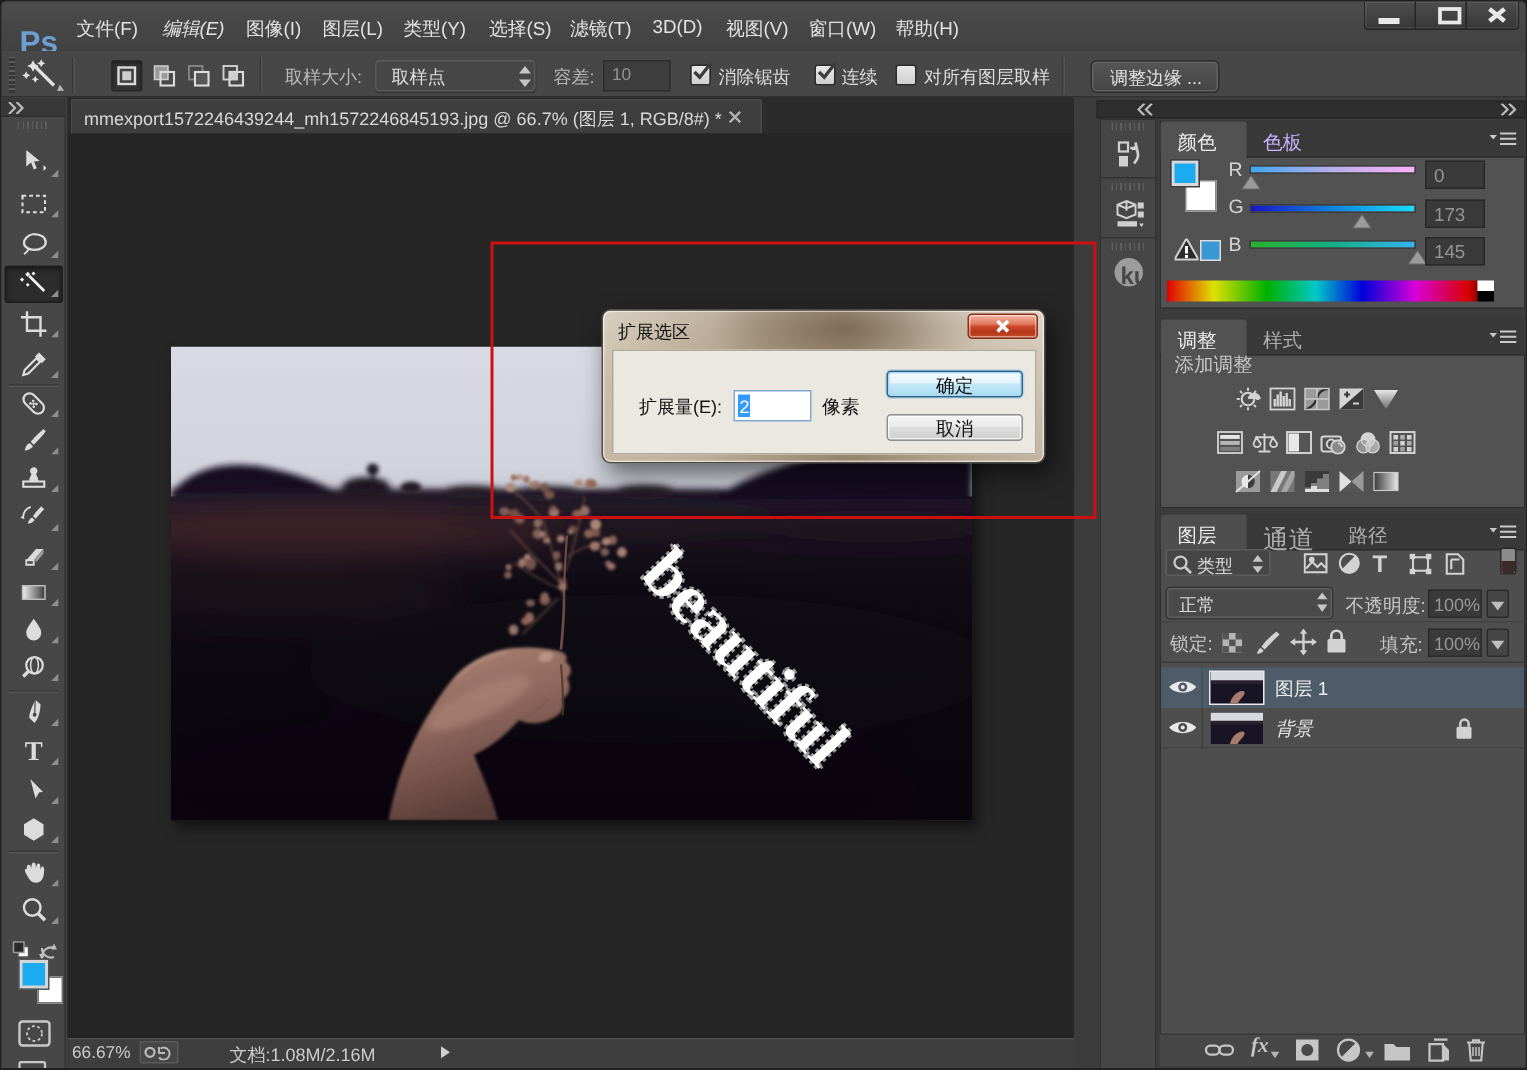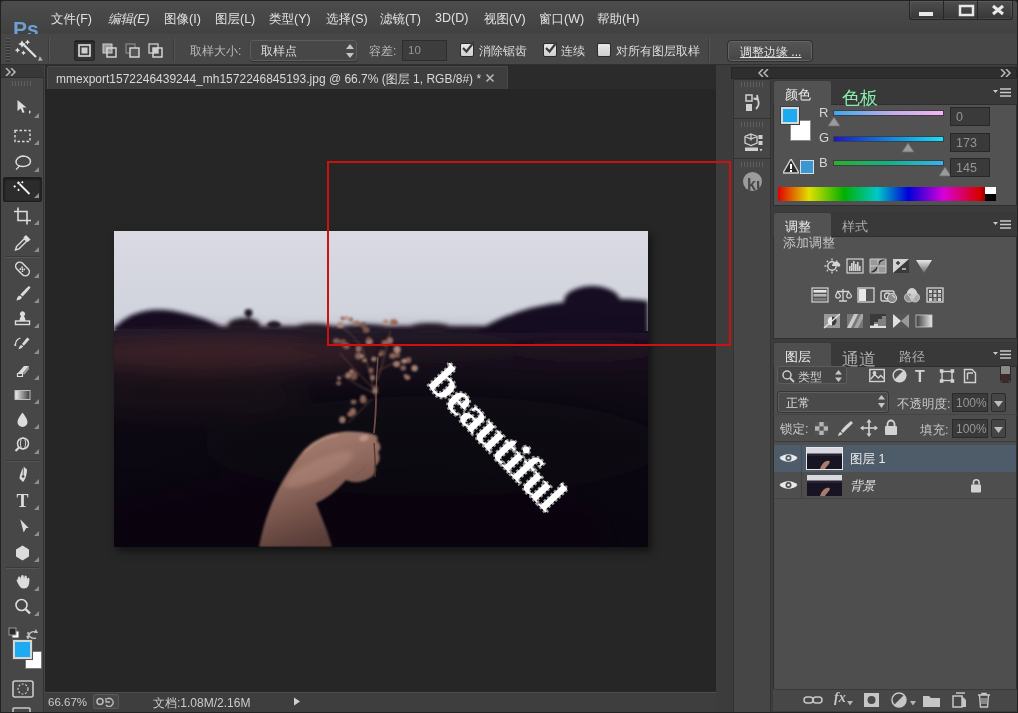--- a/index.html
+++ b/index.html
@@ -103,21 +103,21 @@
     <svg class="abs" style="left:542px;top:39px;" width="16" height="16">
         <path d="M3 8 l3.5 3.5 L14 2" stroke="#3c3c3c" stroke-width="2.2" fill="none"></path>
       </svg>
     <div class="txt" style="left:560px;top:42px;font-size:12px;color:#dedede;">连续</div>
     <div class="abs" style="left:596px;top:42px;width:14px;height:14px;background:linear-gradient(#e8e8e8,#cfcfcf);border:1px solid #2c2c2c;border-radius:2px;"></div>
     <div class="txt" style="left:615px;top:42px;font-size:12px;color:#dedede;">对所有图层取样</div>
     <div class="abs" style="left:707px;top:37px;width:1px;height:24px;background:#3a3a3a;"></div>
     <div class="abs" style="left:708px;top:37px;width:1px;height:24px;background:#555;"></div>
 
     <div class="abs" style="left:727px;top:40px;width:84px;height:20px;background:linear-gradient(#555,#464646);border:1px solid #646464;outline:1px solid #2f2f2f;border-radius:3px;"></div>
-    <div class="txt" style="left:739px;top:43px;font-size:12px;color:#e2e2e2;text-decoration:underline;">调整边缘 ...</div>
+    <div class="txt" style="left:739px;top:43px;font-size:12px;color:#e2e2e2;">调整边缘 ...</div>
   </div>
 
   <div class="abs" id="toolbar" style="left:0;top:64px;width:43px;height:649px;background:#474747;border-right:1px solid #333;"></div>
   <div id="toolbar-content">
     <div class="abs" style="left:0px;top:64px;width:43px;height:13px;background:#383838;border-bottom:1px solid #2f2f2f;"></div>
     <svg class="abs" style="left:4px;top:67px;" width="14" height="8">
         <path d="M1 0 l4 4 -4 4 M6 0 l4 4 -4 4" stroke="#bbb" stroke-width="1.5" fill="none"></path>
       </svg>
     <div class="abs" style="left:11px;top:80px;width:21px;height:5px;background:repeating-linear-gradient(90deg,#5e5e5e 0 1px,transparent 1px 3px);"></div>
 
@@ -528,21 +528,21 @@
     </svg>
     <div class="abs" style="left:732px;top:157px;width:38px;height:1px;background:#333;"></div>
     <div class="abs" style="left:740px;top:161px;width:22px;height:5px;background:repeating-linear-gradient(90deg,#5e5e5e 0 1px,transparent 1px 3px);"></div>
     <div class="abs" style="left:742px;top:171px;width:19px;height:19px;border-radius:50%;background:#9c9c9c;"></div>
     <div class="txt" style="left:746px;top:175px;font-size:16px;font-weight:bold;color:#474747;">ku</div>
 
     <div class="abs" style="left:772px;top:79px;width:244px;height:126px;background:#525252;border:1px solid #2e2e2e;"></div>
     <div class="abs" style="left:772px;top:79px;width:244px;height:25px;background:#393939;border-bottom:1px solid #2e2e2e;"></div>
     <div class="abs" style="left:773px;top:80px;width:57px;height:25px;background:#525252;border-radius:2px 2px 0 0;"></div>
     <div class="txt" style="left:784px;top:85px;font-size:13px;color:#ececec;">颜色</div>
-    <div class="txt" style="left:841px;top:85px;font-size:18px;color:#86efac;">色板</div>
+    <div class="txt" style="left:841px;top:85px;font-size:13px;color:#c4b5fd;">色板</div>
     <svg class="abs" style="left:992px;top:87px;" width="18" height="10">
         <path d="M0 2 l5 0 -2.5 3 z" fill="#c9c9c9"></path>
         <g stroke="#c9c9c9" stroke-width="1.4">
           <path d="M7 1 h11 M7 4.5 h11 M7 8 h11"></path>
         </g>
       </svg>
 
     <div class="abs" style="left:789px;top:119px;width:21px;height:21px;background:#fff;border:1px solid #888;"></div>
     <div class="abs" style="left:780px;top:106px;width:18px;height:17px;background:#1cabf1;border:2px solid #d9d9d9;outline:1px solid #3e3e3e;"></div>
 
@@ -873,13 +873,48 @@
         </svg>
     <svg class="abs" style="left:975px;top:690px;" width="16" height="17">
           <path d="M2 4 h12 M6 4 V2.5 h4 V4 M3.5 4 l1 12 h7 l1 -12" stroke="#c6c6c6" stroke-width="1.4" fill="none"></path>
           <path d="M6 7 v6 M8 7 v6 M10 7 v6" stroke="#c6c6c6" stroke-width="1"></path>
         </svg>
     </div>
   </div>
 
   <div class="abs" style="left:326px;top:160px;width:404px;height:185px;border:2px solid #cd1111;z-index:50;"></div>
 
+  <div id="dialog" style="position:absolute;left:400px;top:205px;width:296px;height:103px;z-index:60;
+     border-radius:6px;border:1px solid #4f4a42;
+     background:
+       radial-gradient(130px 45px at 55% 12%, rgba(92,70,48,0.55), rgba(92,70,48,0) 70%),
+       radial-gradient(160px 60px at 20% 90%, rgba(235,228,215,0.35), rgba(235,228,215,0) 70%),
+       linear-gradient(90deg, rgba(230,220,205,0.25) 0%, rgba(120,96,70,0.35) 35%, rgba(105,85,60,0.4) 55%, rgba(170,155,135,0.15) 75%, rgba(235,228,215,0.3) 100%),
+       linear-gradient(180deg, #d6cdbd 0%, #c6b9a5 35%, #b0a089 100%);
+     box-shadow: 4px 7px 16px rgba(0,0,0,0.55), inset 0 0 0 1px rgba(255,255,255,0.55);">
+    <div style="position:absolute;left:10px;top:6px;font-size:12px;color:#141414;">扩展选区</div>
+
+    <div style="position:absolute;left:243px;top:2px;width:47px;height:17px;border:1px solid #8c2e1d;border-radius:3px;
+         background:linear-gradient(180deg,#f3b5a2 0%,#e07a5f 40%,#cf4a2d 50%,#b53418 75%,#c4502c 100%);
+         box-shadow: inset 0 0 0 1px rgba(255,255,255,0.45);"></div>
+    <svg style="position:absolute;left:243px;top:2px;" width="47" height="17">
+        <path d="M20 5 L27 12 M27 5 L20 12" stroke="#ffffff" stroke-width="2.4"></path>
+      </svg>
+
+    <div style="position:absolute;left:6px;top:26px;width:283px;height:70px;background:#ebe8e2;border:1px solid #b2a998;"></div>
+    <div style="position:absolute;left:24px;top:56px;font-size:12px;color:#111;">扩展量(E):</div>
+
+    <div style="position:absolute;left:87px;top:53px;width:52px;height:21px;background:#fff;border:1px solid #7fa6c8;"></div>
+    <div style="position:absolute;left:90px;top:56px;width:8px;height:15px;background:#3399ff;"></div>
+    <div style="position:absolute;left:91px;top:57px;font-size:12px;color:#fff;">2</div>
+    <div style="position:absolute;left:146px;top:56px;font-size:12.5px;color:#111;">像素</div>
+
+    <div style="position:absolute;left:189px;top:40px;width:91px;height:18px;border:1px solid #2c628b;border-radius:3px;
+         background:linear-gradient(180deg,#f6fcfe 0%,#e3f4fb 45%,#c4e8f7 50%,#abdcf3 100%);
+         box-shadow:inset 0 0 0 1px #a9d9ef, 0 0 0 1px rgba(120,190,230,0.35);"></div>
+    <div style="position:absolute;left:222px;top:42px;font-size:12.5px;color:#111;">确定</div>
+
+    <div style="position:absolute;left:189px;top:69px;width:91px;height:18px;border:1px solid #8e8f8f;border-radius:3px;
+         background:linear-gradient(180deg,#f5f5f5 0%,#ebebeb 45%,#dddddd 50%,#cfcfcf 100%);
+         box-shadow:inset 0 0 0 1px rgba(255,255,255,0.7);"></div>
+    <div style="position:absolute;left:222px;top:71px;font-size:12.5px;color:#111;">取消</div>
+  </div>
 </div>
 
 </body></html>

